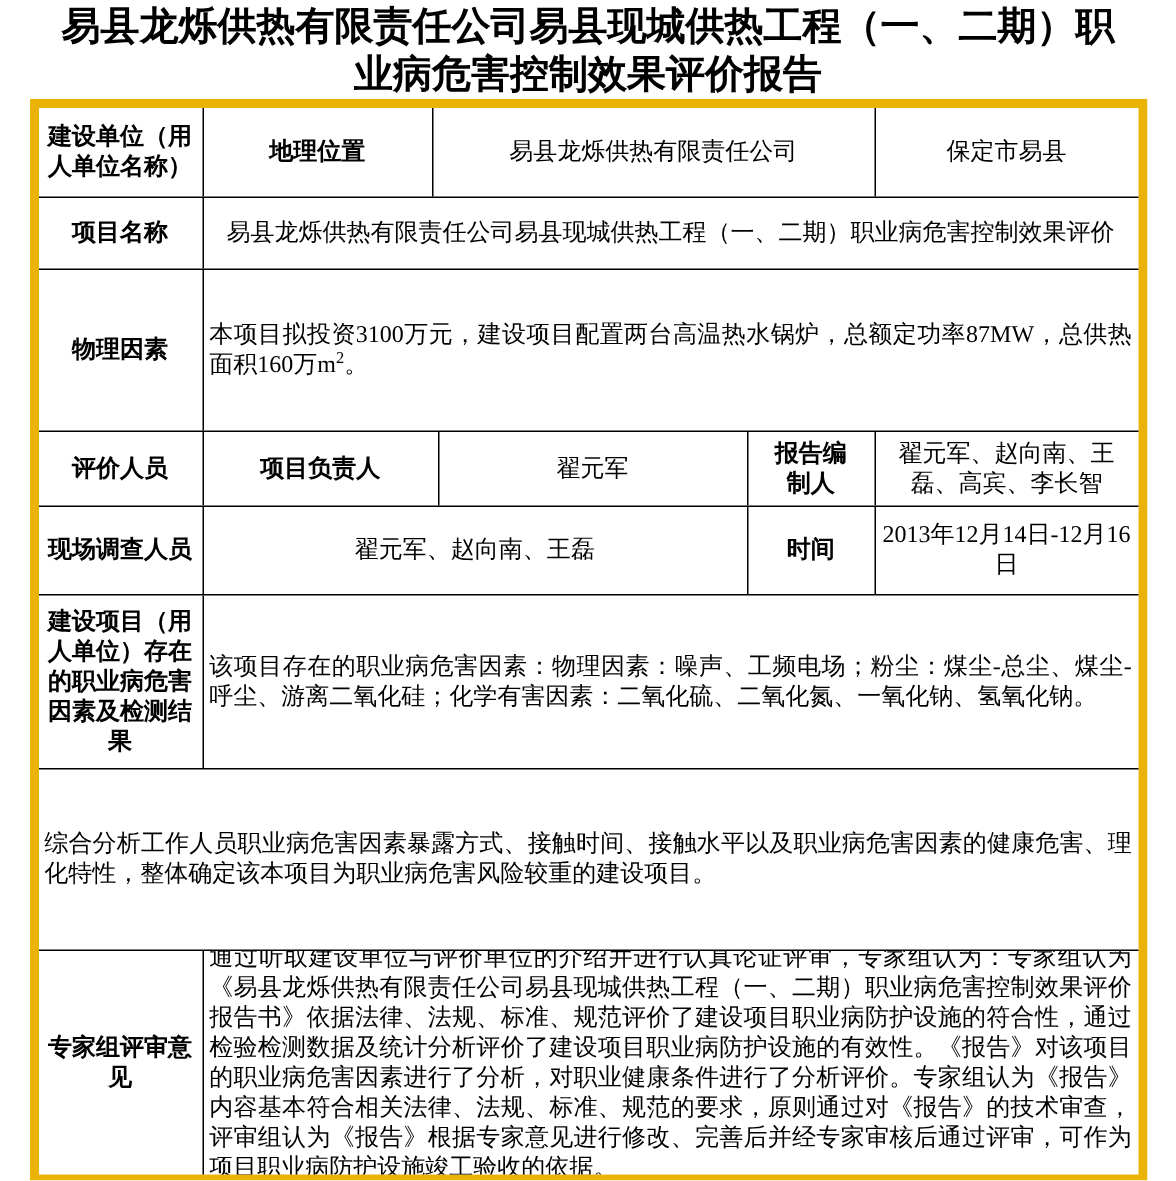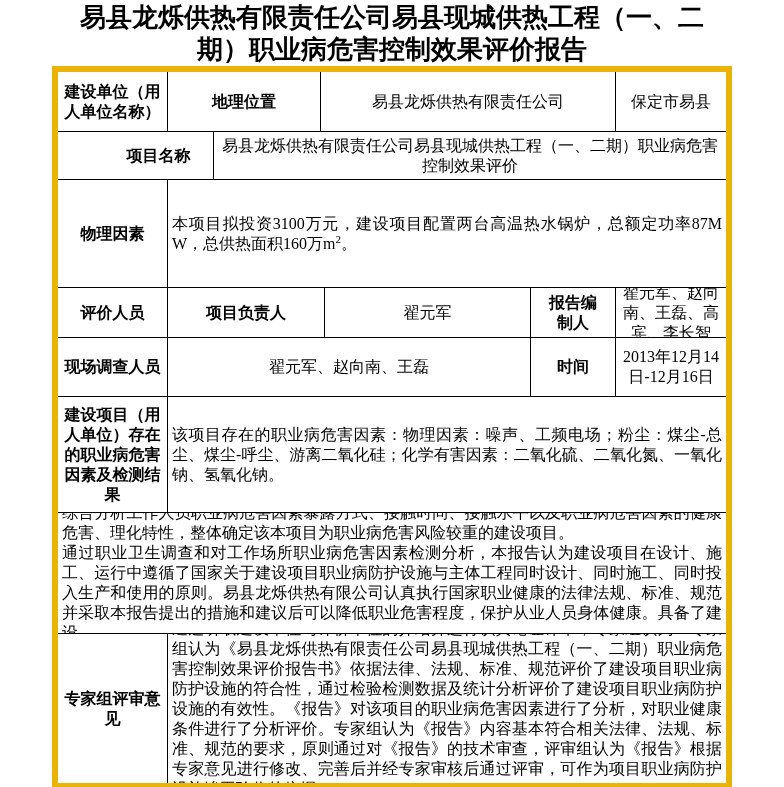--- a/index.html
+++ b/index.html
@@ -1,17 +1,17 @@
 <!DOCTYPE html>
 <html><head>
 <meta charset="utf-8">
 <style>
   html, body { margin: 0; padding: 0; background: #ffffff; }
   .page {
-    width: 680px; height: 787px; margin: 0 auto; background: #ffffff;
+    width: 745px; height: 787px; margin: 0 auto; background: #ffffff;
     color: #000000; font-family: "Liberation Serif", serif; overflow: hidden;
   }
   .title {
     height: 64px; padding: 2px 10px 0 10px;
     display: flex; align-items: center; justify-content: center;
     text-align: center; font-weight: bold; font-size: 26px; line-height: 1.22;
   }
   .tbl { border: 6px solid #eab308; margin: 0; }
   .row { display: flex; box-sizing: border-box; }
   .row + .row { border-top: 1px solid #000; }
@@ -27,21 +27,21 @@
   .just > div { width: 100%; word-break: break-all; text-align: justify; }
   .w110 { flex: 0 0 110px; }
   .w295 { flex: 0 0 295px; }
   .w153 { flex: 0 0 153px; }
   .w157 { flex: 0 0 157px; }
   .w206 { flex: 0 0 206px; }
   .w85  { flex: 0 0 85px; }
   .w363 { flex: 0 0 363px; }
   .grow { flex: 1 1 auto; }
   .h59  { height: 59px; }
-  .h48  { height: 48px; padding-left: 46px; }
+  .h48  { height: 48px; }
   .h108 { height: 108px; }
   .h50  { height: 50px; }
   .h116 { height: 116px; }
   .h121 { height: 121px; }
   .h150 { height: 150px; }
   .tightpad { padding-left: 12px; padding-right: 12px; }
   sup { font-size: 11px; line-height: 0; }
   p.para { margin: 0; }
 </style>
 </head>
@@ -91,21 +91,20 @@
       <div class="cell label w110">建设项目（用人单位）存在的职业病危害因素及检测结果</div>
       <div class="cell just grow">
         <div>该项目存在的职业病危害因素：物理因素：噪声、工频电场；粉尘：煤尘-总尘、煤尘-呼尘、游离二氧化硅；化学有害因素：二氧化硫、二氧化氮、一氧化钠、氢氧化钠。</div>
       </div>
     </div>
 
     <div class="row h121">
       <div class="cell just grow">
         <div>
           <p class="para">综合分析工作人员职业病危害因素暴露方式、接触时间、接触水平以及职业病危害因素的健康危害、理化特性，整体确定该本项目为职业病危害风险较重的建设项目。</p>
-          <p class="para">通过职业卫生调查和对工作场所职业病危害因素检测分析，本报告认为建设项目在设计、施工、运行中遵循了国家关于建设项目职业病防护设施与主体工程同时设计、同时施工、同时投入生产和使用的原则。易县龙烁供热有限公司认真执行国家职业健康的法律法规、标准、规范并采取本报告提出的措施和建议后可以降低职业危害程度，保护从业人员身体健康。具备了建设</p>
         </div>
       </div>
     </div>
 
     <div class="row h150">
       <div class="cell label w110">专家组评审意见</div>
       <div class="cell just grow">
         <div>通过听取建设单位与评价单位的介绍并进行认真论证评审，专家组认为：专家组认为《易县龙烁供热有限责任公司易县现城供热工程（一、二期）职业病危害控制效果评价报告书》依据法律、法规、标准、规范评价了建设项目职业病防护设施的符合性，通过检验检测数据及统计分析评价了建设项目职业病防护设施的有效性。《报告》对该项目的职业病危害因素进行了分析，对职业健康条件进行了分析评价。专家组认为《报告》内容基本符合相关法律、法规、标准、规范的要求，原则通过对《报告》的技术审查，评审组认为《报告》根据专家意见进行修改、完善后并经专家审核后通过评审，可作为项目职业病防护设施竣工验收的依据。</div>
       </div>
     </div>

